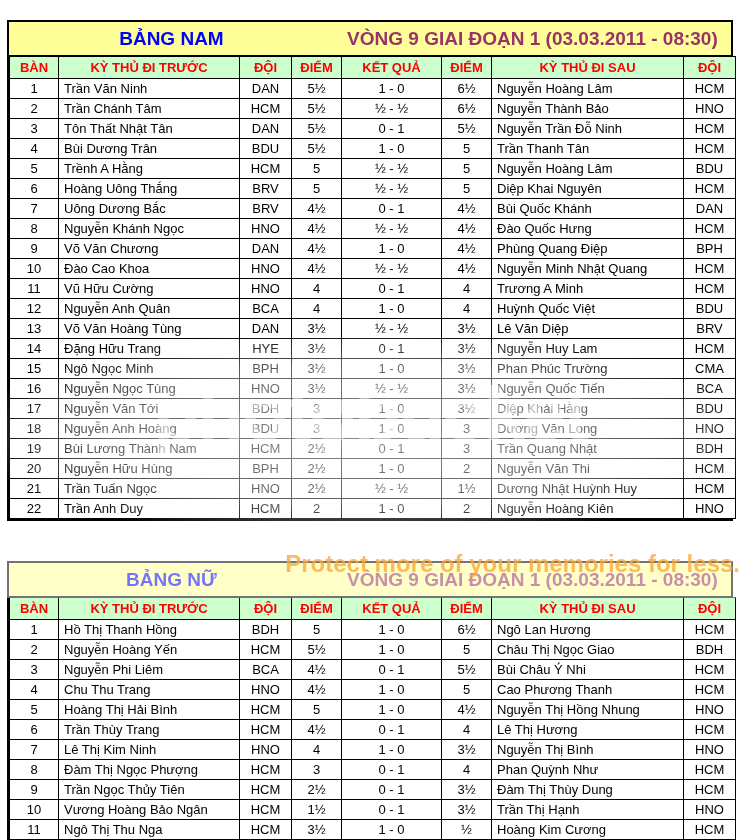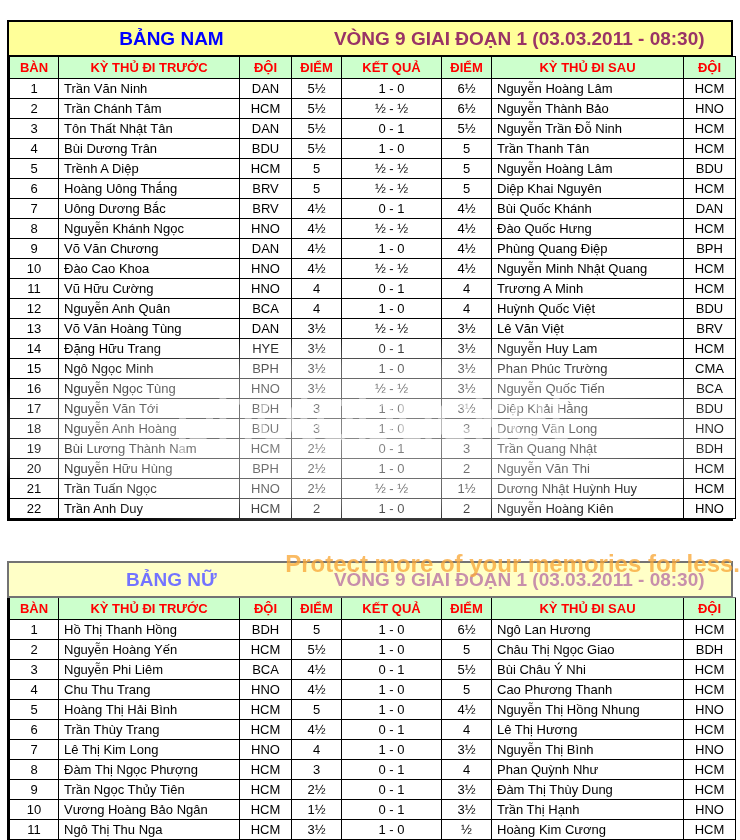--- a/index.html
+++ b/index.html
@@ -30,21 +30,21 @@
   .title-row{
     display:flex;align-items:center;height:34px;
     background:var(--title-bg);
     border-bottom:1px solid var(--border-color);
   }
   .title-left{
     width:45%;text-align:center;font-weight:bold;font-size:19px;
     color:var(--title-left-color);white-space:nowrap;
   }
   .title-right{
-    width:55%;font-weight:bold;font-size:19px;
+    width:55%;text-align:center;font-weight:bold;font-size:19px;
     color:var(--title-right-color);white-space:nowrap;
   }
 
   table{border-collapse:collapse;width:100%;table-layout:fixed;}
   col.c-board{width:49px;}
   col.c-white{width:181px;}
   col.c-team1{width:52px;}
   col.c-pts1{width:50px;}
   col.c-result{width:100px;}
   col.c-pts2{width:50px;}
@@ -69,21 +69,21 @@
   .wm-wash-center{
     position:absolute;left:0;top:325px;width:740px;height:195px;
     background:radial-gradient(ellipse at 50% 50%,
       rgba(255,255,255,0.55) 0%,
       rgba(255,255,255,0.38) 50%,
       rgba(255,255,255,0.0) 78%);
     pointer-events:none;z-index:5;
   }
   .wm-logo{
     position:absolute;left:0;top:352px;width:740px;height:100px;
-    text-align:center;font-weight:normal;font-size:76px;line-height:100px;
+    text-align:center;font-weight:bold;font-size:76px;line-height:100px;
     color:rgba(255,255,255,0.45);letter-spacing:-2px;
     pointer-events:none;z-index:6;
   }
   .wm-wash-bottom{
     position:absolute;left:0;top:536px;width:740px;height:50px;
     background:rgba(255,255,255,0.45);
     pointer-events:none;z-index:5;
   }
   .wm-tagline{
     position:absolute;left:20px;top:537px;width:720px;
@@ -161,21 +161,21 @@
             <td class="cell-player">Bùi Dương Trân</td>
             <td>BDU</td>
             <td>5½</td>
             <td>1 - 0</td>
             <td>5</td>
             <td class="cell-player">Trần Thanh Tân</td>
             <td>HCM</td>
           </tr>
           <tr>
             <td>5</td>
-            <td class="cell-player">Trềnh A Diệp</td>
+            <td class="cell-player">Trềnh A Hằng</td>
             <td>HCM</td>
             <td>5</td>
             <td>½ - ½</td>
             <td>5</td>
             <td class="cell-player">Nguyễn Hoàng Lâm</td>
             <td>BDU</td>
           </tr>
           <tr>
             <td>6</td>
             <td class="cell-player">Hoàng Uông Thắng</td>
@@ -246,21 +246,21 @@
             <td class="cell-player">Huỳnh Quốc Việt</td>
             <td>BDU</td>
           </tr>
           <tr>
             <td>13</td>
             <td class="cell-player">Võ Văn Hoàng Tùng</td>
             <td>DAN</td>
             <td>3½</td>
             <td>½ - ½</td>
             <td>3½</td>
-            <td class="cell-player">Lê Văn Việt</td>
+            <td class="cell-player">Lê Văn Diệp</td>
             <td>BRV</td>
           </tr>
           <tr>
             <td>14</td>
             <td class="cell-player">Đặng Hữu Trang</td>
             <td>HYE</td>
             <td>3½</td>
             <td>0 - 1</td>
             <td>3½</td>
             <td class="cell-player">Nguyễn Huy Lam</td>
@@ -434,21 +434,21 @@
             <td class="cell-player">Trần Thùy Trang</td>
             <td>HCM</td>
             <td>4½</td>
             <td>0 - 1</td>
             <td>4</td>
             <td class="cell-player">Lê Thị Hương</td>
             <td>HCM</td>
           </tr>
           <tr>
             <td>7</td>
-            <td class="cell-player">Lê Thị Kim Long</td>
+            <td class="cell-player">Lê Thị Kim Ninh</td>
             <td>HNO</td>
             <td>4</td>
             <td>1 - 0</td>
             <td>3½</td>
             <td class="cell-player">Nguyễn Thị Bình</td>
             <td>HNO</td>
           </tr>
           <tr>
             <td>8</td>
             <td class="cell-player">Đàm Thị Ngọc Phượng</td>

